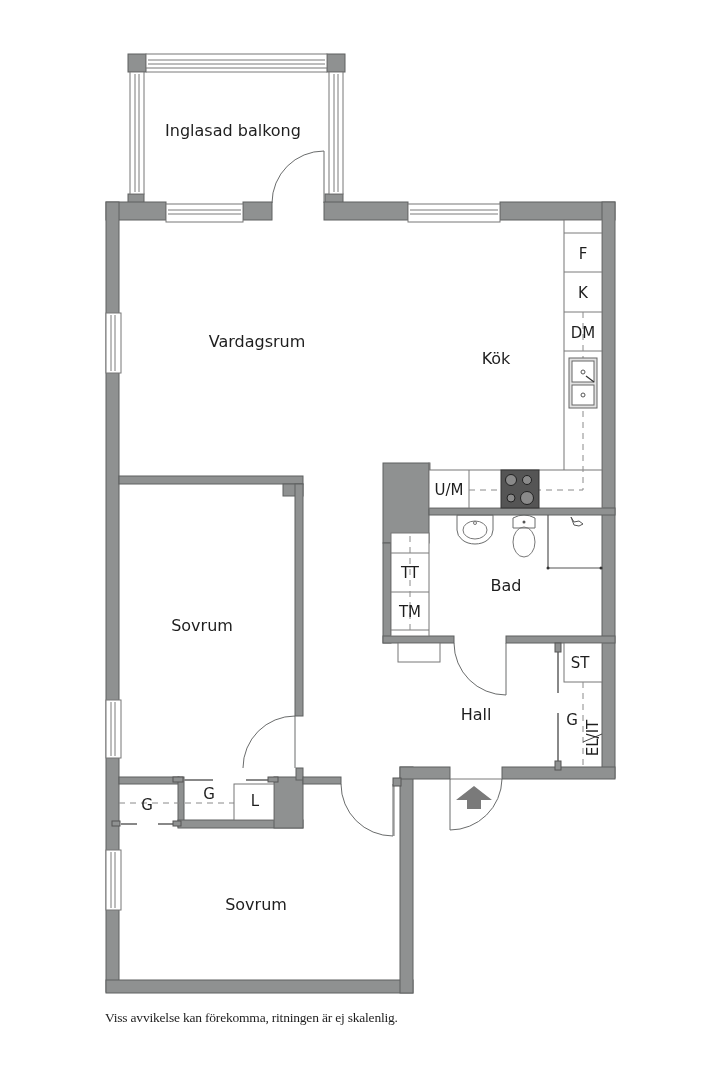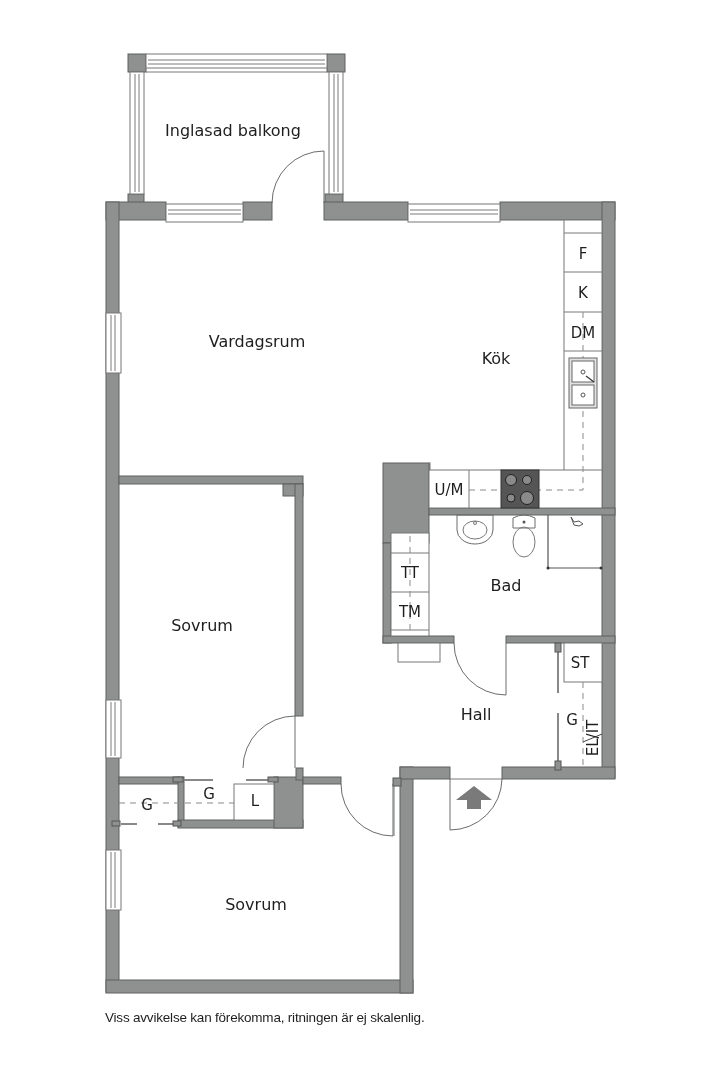--- a/index.html
+++ b/index.html
@@ -9,21 +9,21 @@
   .wall { fill:#8f9191; stroke:#5e6060; stroke-width:1; }
   .line { fill:none; stroke:#6a6c6c; stroke-width:1; }
   .thin { fill:none; stroke:#7a7a7a; stroke-width:1; }
   .dash { fill:none; stroke:#8a8a8a; stroke-width:1; stroke-dasharray:6 5; }
   .win  { fill:#ffffff; stroke:#777; stroke-width:1; }
   .cab  { fill:#ffffff; stroke:#777; stroke-width:1; }
   .label { font-family:"DejaVu Sans", sans-serif; fill:#1e1e1e; }
   .room { font-size:16px; }
   .fx   { font-size:15px; }
   .footer { position:absolute; left:105px; top:1010px; font-size:13.5px; color:#1e1e1e;
-            font-family:Liberation Sans, sans-serif; letter-spacing:-0.2px; }
+            font-family:Liberation Serif, serif; letter-spacing:-0.2px; }
 </style>
 </head>
 <body>
 
 <svg class="plan" width="720" height="1080" viewBox="0 0 720 1080" xmlns="http://www.w3.org/2000/svg">
 
   <g>
     <rect class="wall" x="128" y="54" width="18" height="18"></rect>
     <rect class="wall" x="327" y="54" width="18" height="18"></rect>
     <rect class="wall" x="128" y="194" width="16" height="10"></rect>

